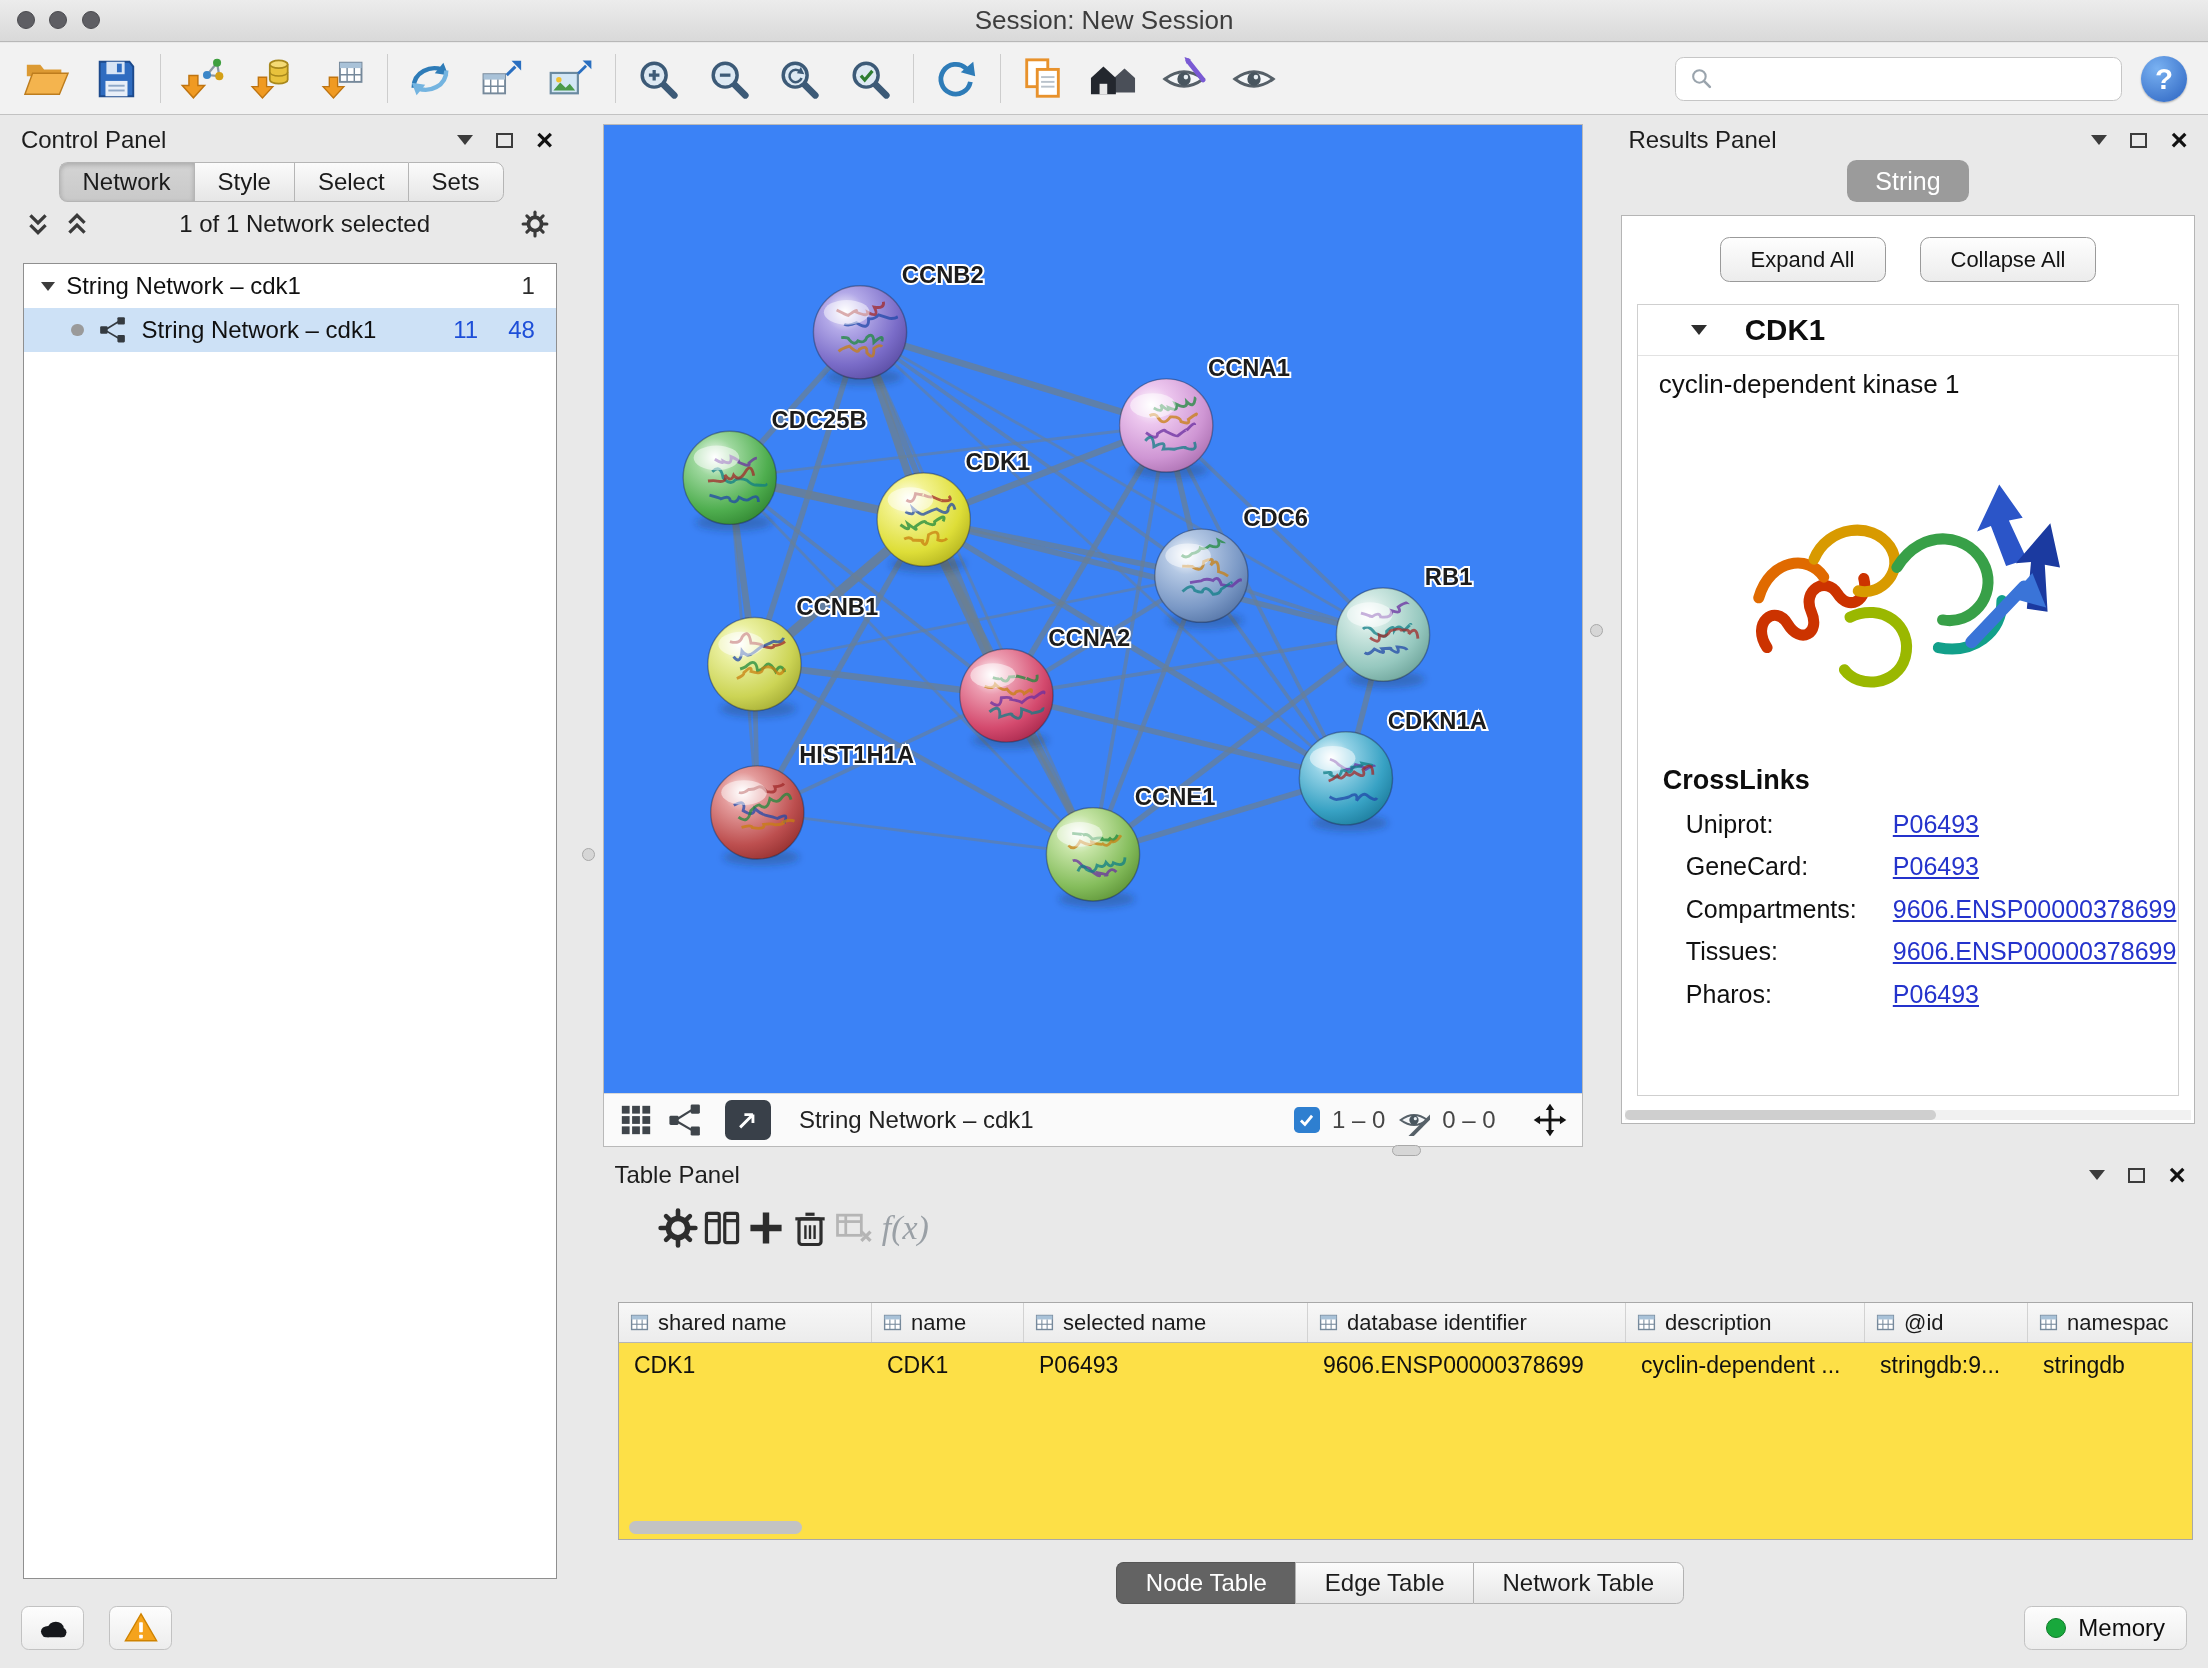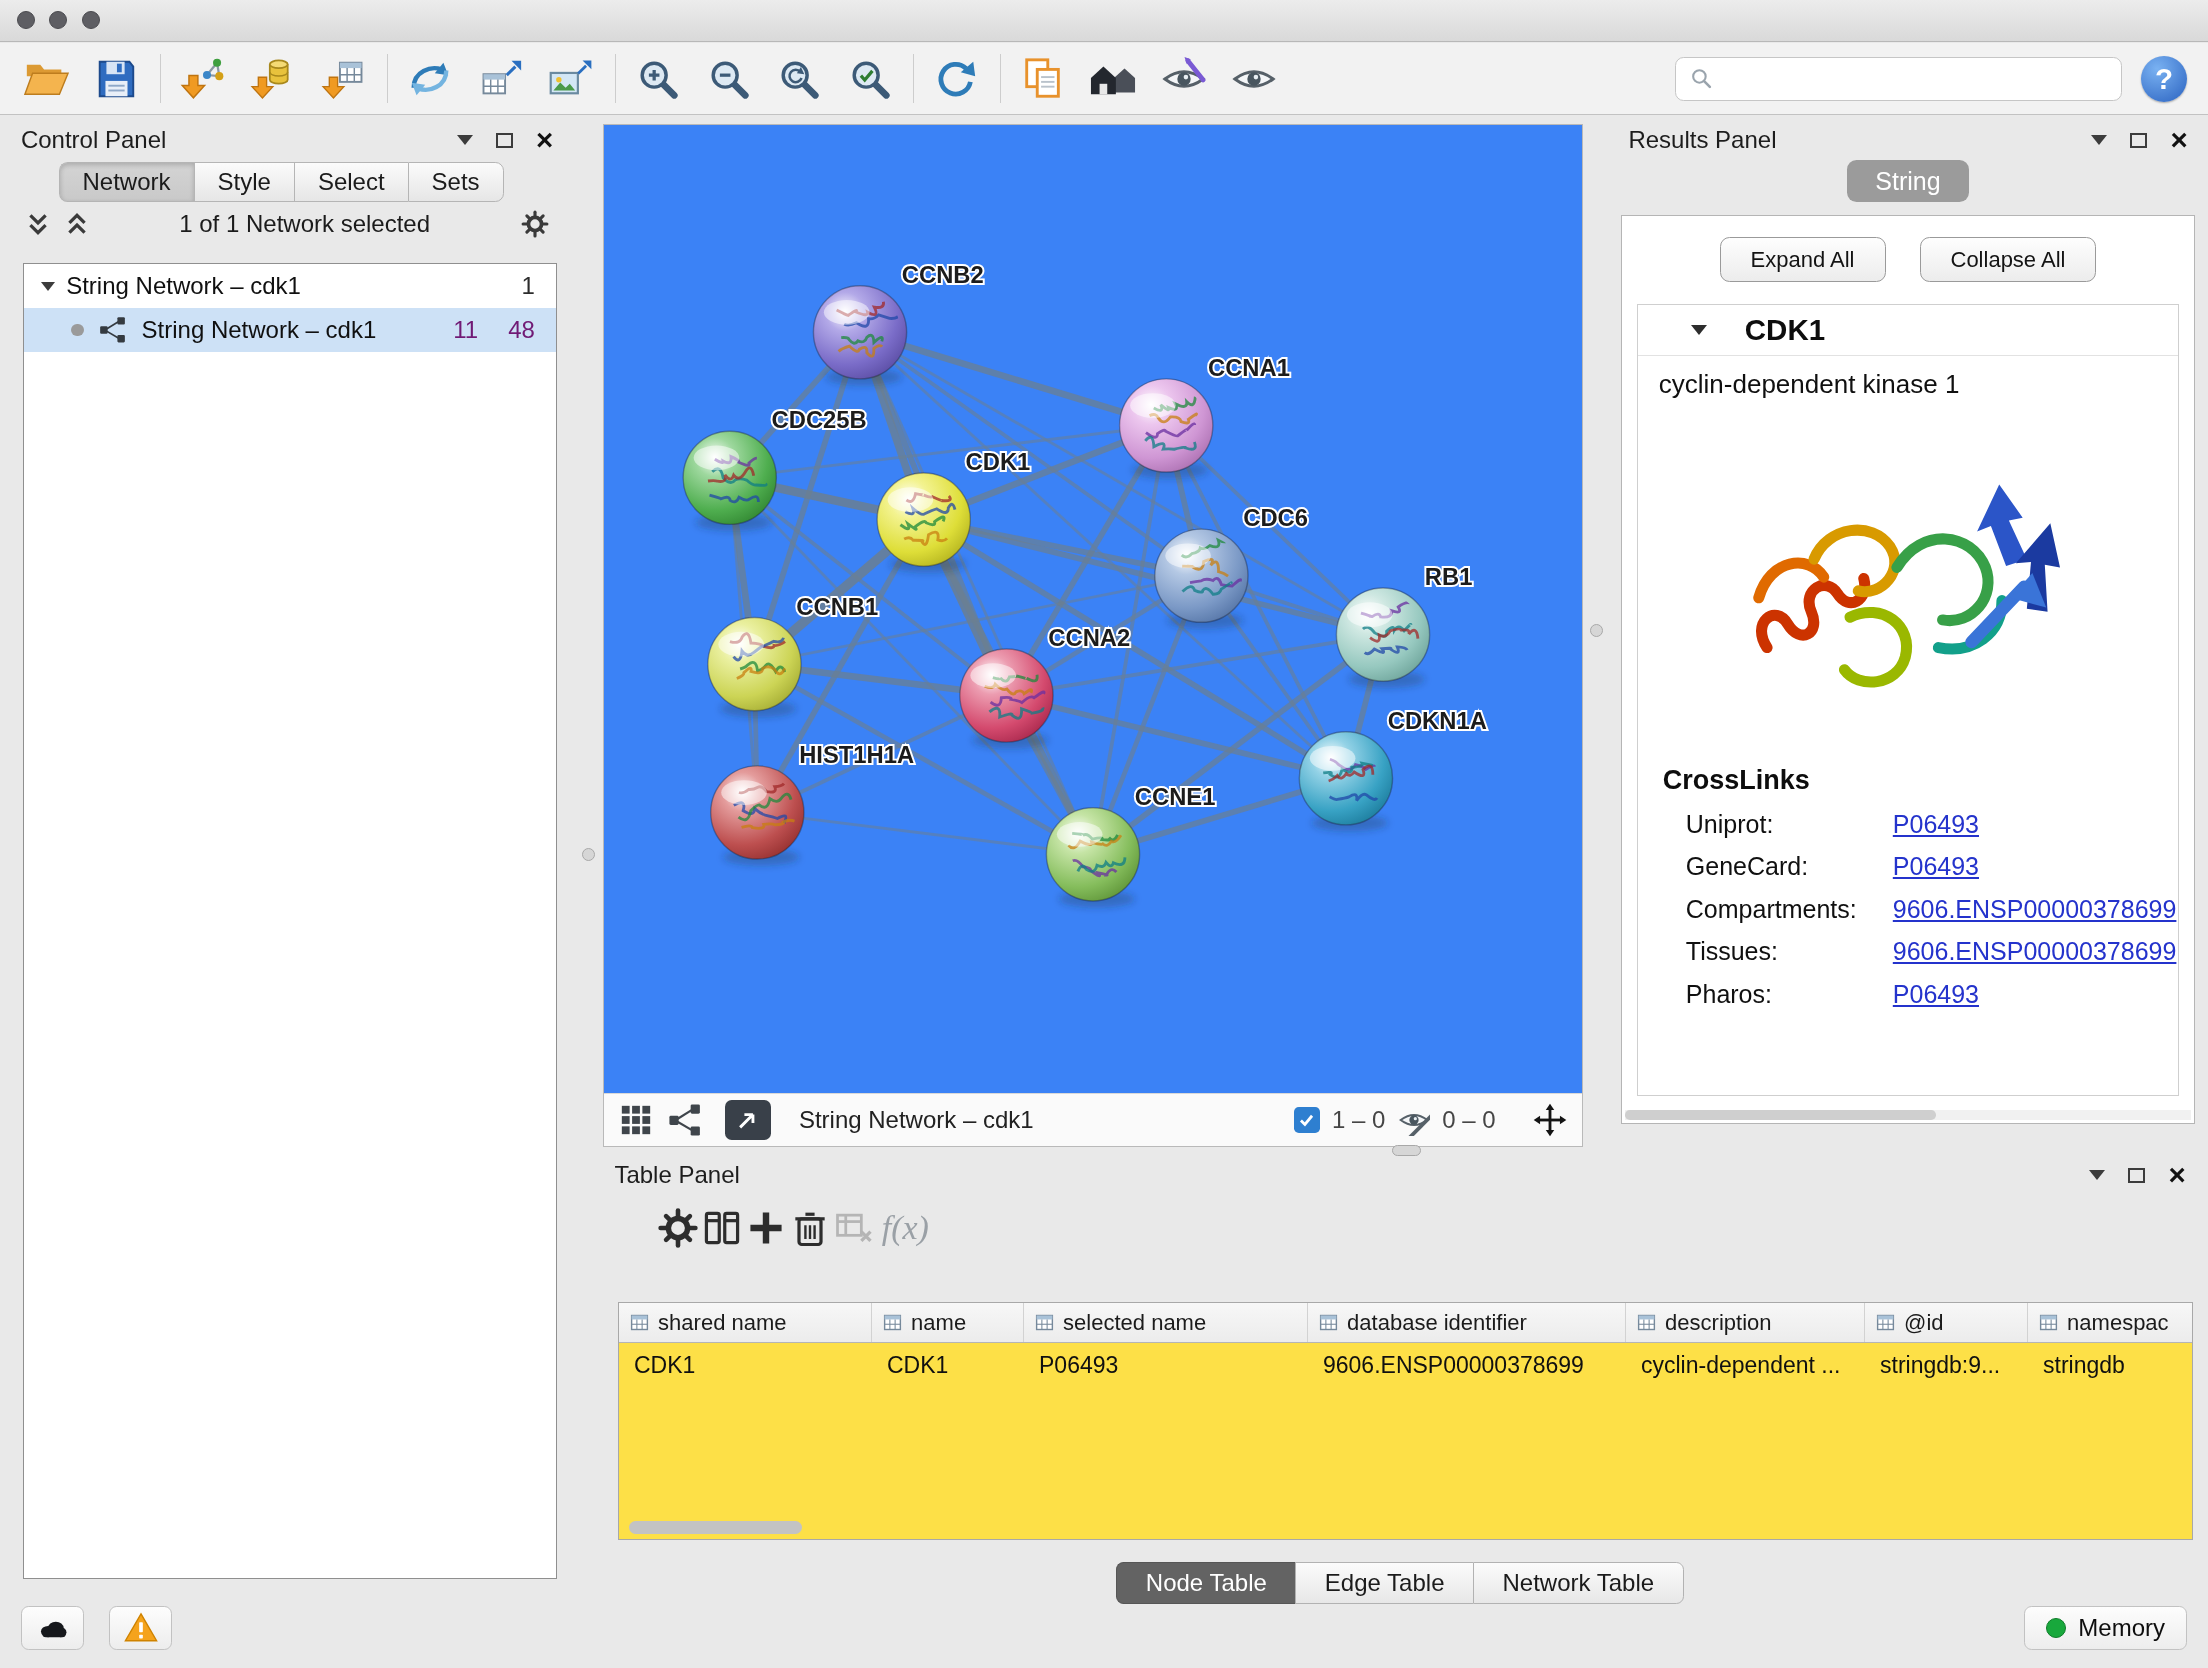--- a/index.html
+++ b/index.html
@@ -42,21 +42,21 @@
   .cp-sub .summary{flex:1;text-align:center}
   .chev{width:26px;height:26px;color:#3a3a3a}
   .gear-sm{width:30px;height:30px;color:#3a3a3a}
   .tree{position:absolute;left:13.3px;right:7.6px;top:141px;bottom:1.9px;background:#fff;border:1px solid #8f8f8f}
   .tr-row{height:44px;display:flex;align-items:center;padding:0 21px 0 17px;font-size:24px;color:#101010;gap:11.4px}
   .tr-row .count{margin-left:auto;color:#2c2c2c}
   .tr-row.sel{background:#cde1f6}
   .tr-indent{width:19px}
   .tr-dot{width:12.4px;height:12.4px;border-radius:50%;background:#9a9a9a}
   .tr-share{width:27.6px;height:27.6px;color:#343a40;margin:0 3.8px}
-  .nums{margin-left:auto;display:flex;gap:30px;color:#701a75}
+  .nums{margin-left:auto;display:flex;gap:30px;color:#1d4ed8}
 
   
   #network-view{position:absolute;left:603px;top:124px;width:980px;height:1023px;background:#fff;border:1px solid #b9b9b9;display:flex;flex-direction:column}
   #net-canvas{flex:1;position:relative;background:#3b82f6}
   #network-svg{position:absolute;left:0;top:0;width:100%;height:100%}
   .net-strip{height:53px;border-top:1px solid #d9d9d9;background:#fafafa;display:flex;align-items:center;padding:0 15px;gap:15px;font-size:24px;color:#333}
   .strip-icon{width:34px;height:34px;color:#3f454b}
   .navbtn{width:46px;height:40px;background:#394049;border-radius:6.7px;display:flex;align-items:center;justify-content:center;margin-left:7.6px}
   .navbtn svg{width:28.5px;height:28.5px}
   .strip-title{margin-left:13.3px;color:#222}
@@ -271,20 +271,21 @@
 </svg>
 
 <div id="app">
 
   <div class="titlebar">
     <div class="lights">
       <span class="light"></span>
       <span class="light"></span>
       <span class="light"></span>
     </div>
+    <div class="win-title">Session: New Session</div>
   </div>
 
   <div class="toolbar">
     <div class="tbtn">
         <svg viewBox="0 0 48 48" width="46" height="46">
           <use href="#sym-folder"></use>
         </svg>
       </div>
     <div class="tbtn">
         <svg viewBox="0 0 48 48" width="46" height="46">

